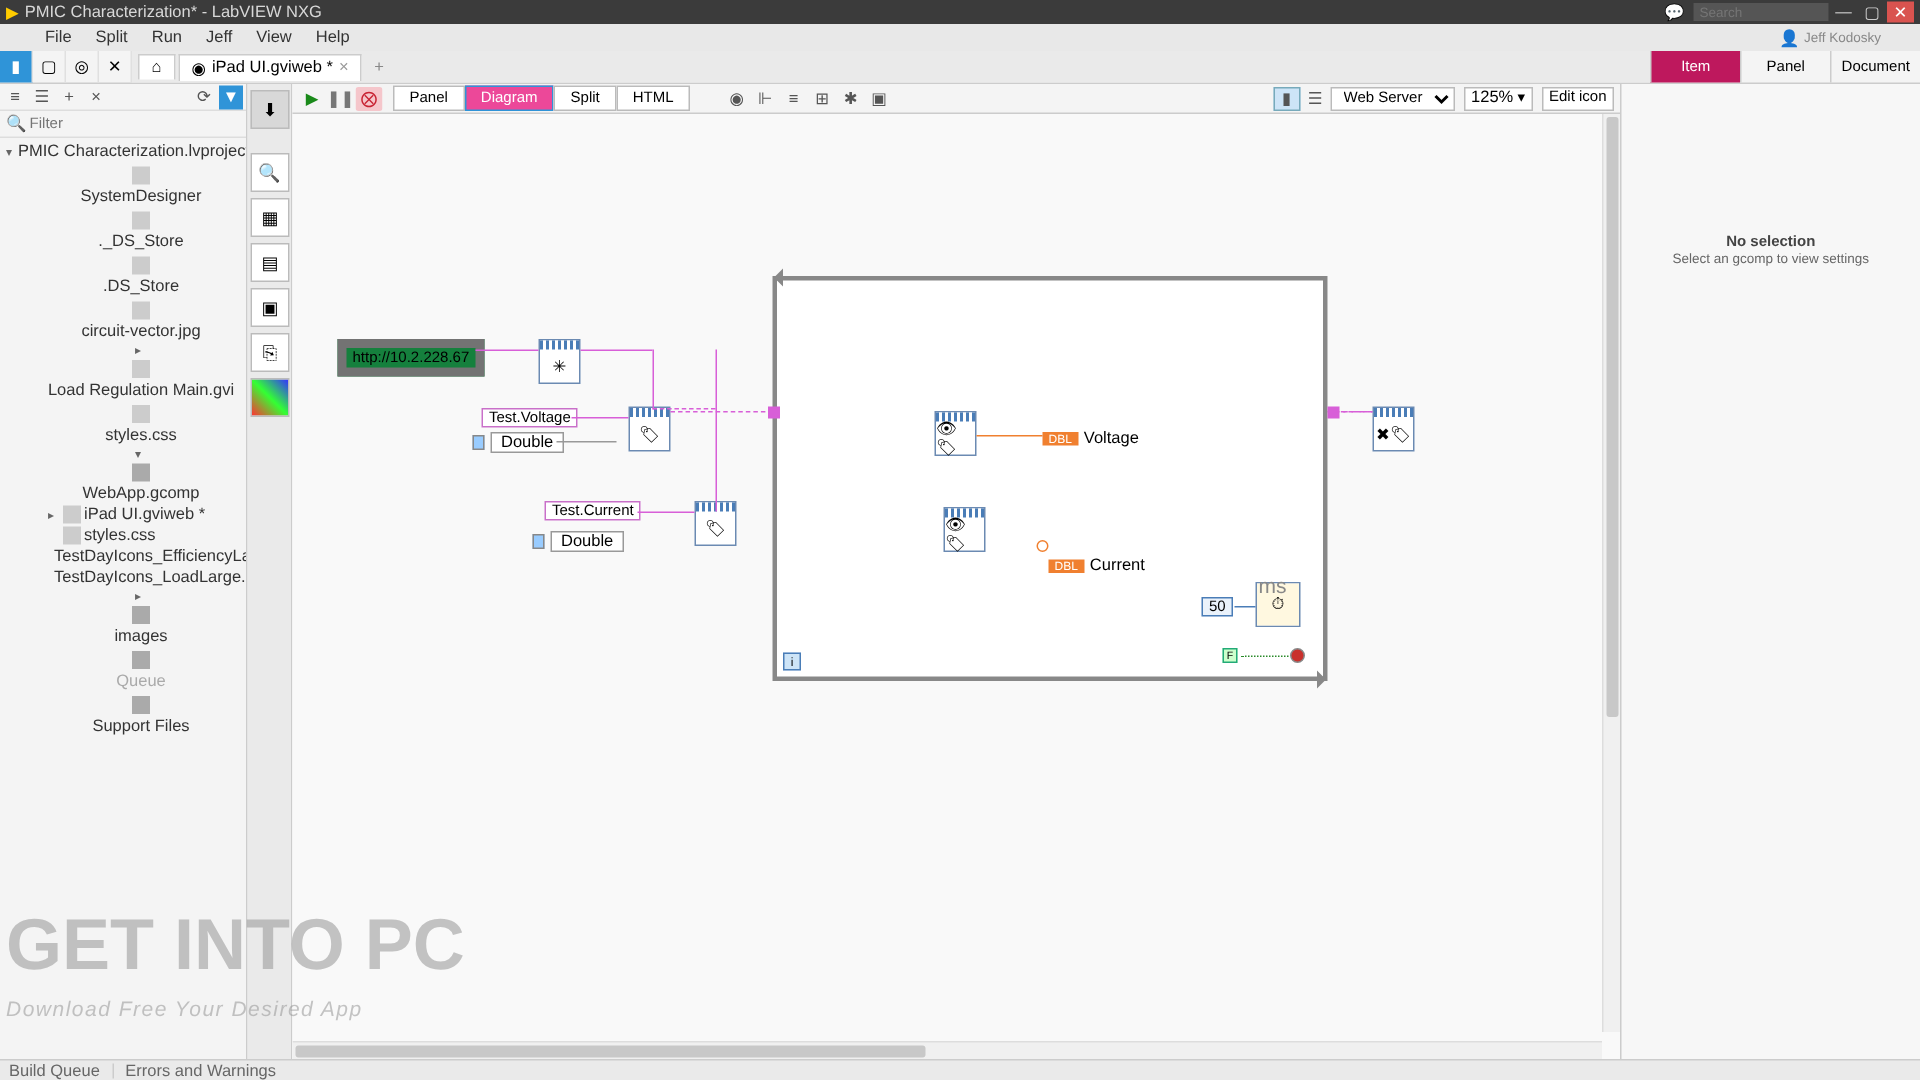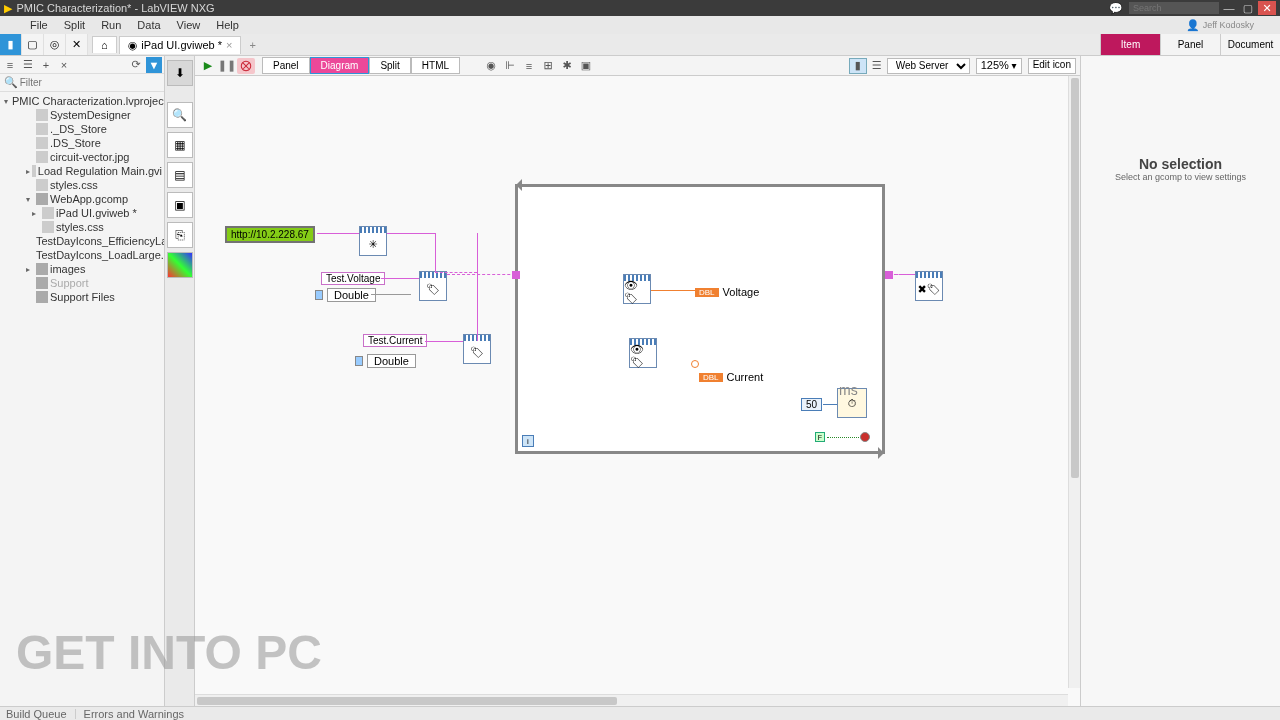--- a/index.html
+++ b/index.html
@@ -37,21 +37,21 @@
 .projpane { width: 165px; background: #f4f4f4; border-right: 1px solid #ccc; display: flex; flex-direction: column; }
 .projtb { height: 18px; display: flex; align-items: center; border-bottom: 1px solid #ddd; gap: 2px; padding: 0 2px; }
 .projtb .btn { width: 16px; height: 16px; display: flex; align-items: center; justify-content: center; color: #555; }
 .projtb .btn.active { background: #2f94d8; color: #fff; }
 .projtb .spacer { flex: 1; }
 .filter { display: flex; align-items: center; padding: 2px 4px; border-bottom: 1px solid #ddd; }
 .filter input { border: none; background: transparent; font-size: 10px; flex: 1; color: #999; }
 .tree { flex: 1; overflow: auto; padding: 2px 0; font-size: 10px; color: #333; }
 .tree .node { display: flex; align-items: center; padding: 1px 2px; gap: 2px; white-space: nowrap; }
 .tree .l1 { padding-left: 4px; }
-.tree .l2 { padding-left: 26px; }
+.tree .l2 { padding-left: 26px; flex-direction: column; }
 .tree .l3 { padding-left: 32px; }
 .tree .exp { width: 8px; color: #666; font-size: 8px; }
 .tree .ico { width: 12px; height: 12px; display: inline-block; background: #999; }
 .tree .ico.file { background: #ccc; }
 .tree .ico.folder { background: #aaa; }
 
 
 .palette { width: 30px; background: #eaeaea; border-right: 1px solid #ccc; padding: 4px 2px; display: flex; flex-direction: column; gap: 4px; }
 .palette .pbtn { width: 26px; height: 26px; background: #fff; border: 1px solid #bbb; display: flex; align-items: center; justify-content: center; font-size: 12px; }
 .palette .pbtn.primary { background: #d8d8d8; }
@@ -68,47 +68,47 @@
 .viewtab.active { background: #ec4899; color: #fff; border-color: #2f94d8; }
 .canvastb .spacer { flex: 1; }
 .canvastb select, .canvastb .zoom, .canvastb .editicon { font-size: 10px; height: 16px; border: 1px solid #bbb; background: #fff; padding: 0 4px; }
 .canvastb .combo { display: flex; align-items: center; }
 .canvas { flex: 1; position: relative; overflow: hidden; background: #f9f9f9; }
 
 
 .dnode { position: absolute; border: 1px solid #6b8ab2; background: #fff; font-size: 10px; }
 .dnode .top { height: 6px; background: repeating-linear-gradient(90deg,#4a7db7 0 2px,#fff 2px 4px); }
 .dnode .body { height: 22px; display: flex; align-items: center; justify-content: center; }
-.stringbox { position: absolute; border: 2px solid #737373; background: #84cc16; padding: 1px 4px; font-size: 10px; }
+.stringbox { position: absolute; border: 6px solid #737373; background: #15803d; padding: 1px 4px; font-size: 10px; }
 .labelnode { position: absolute; border: 1px solid #c970c9; background: #fff; padding: 0px 4px; font-size: 10px; }
 .dbltag { position: absolute; display: flex; align-items: center; gap: 4px; font-size: 10px; }
 .dbltag .box { border: 1px solid #999; background: #fff; padding: 0 6px; }
 .whileloop { position: absolute; border: 3px solid #888; background: #fff; }
 .whileloop::before { content: ''; position: absolute; left: -8px; top: -8px; border: 6px solid transparent; border-right-color: #888; }
 .whileloop::after { content: ''; position: absolute; right: -8px; bottom: -8px; border: 6px solid transparent; border-left-color: #888; }
 .wire { position: absolute; background: #d85fd8; height: 1px; }
 .wire.v { width: 1px; height: auto; }
 .wire.dash { border-top: 1px dashed #d85fd8; background: transparent; }
 .indicator { position: absolute; display: flex; align-items: center; gap: 4px; font-size: 10px; }
 .indicator .orange { background: #f08030; color: #fff; padding: 0 4px; font-size: 9px; }
 .numbox { position: absolute; border: 1px solid #4a7db7; background: #eaf2fb; padding: 0 4px; font-size: 10px; }
 .stopbox { position: absolute; width: 10px; height: 10px; background: #c9302c; border-radius: 50%; border: 1px solid #888; }
 .boolbox { position: absolute; width: 10px; height: 10px; border: 1px solid #2a7; background: #cfc; font-size: 7px; display: flex; align-items: center; justify-content: center; }
 
 
 .inspector { width: 200px; background: #f7f7f7; border-left: 1px solid #ccc; display: flex; flex-direction: column; align-items: center; padding-top: 100px; }
-.inspector .msg1 { font-size: 14px; font-weight: bold; color: #444; }
+.inspector .msg1 { font-size: 10px; font-weight: bold; color: #444; }
 .inspector .msg2 { font-size: 9px; color: #666; }
 
 
 .statusbar { height: 14px; background: #eaeaea; border-top: 1px solid #ccc; display: flex; align-items: center; font-size: 9px; color: #666; gap: 8px; padding: 0 6px; }
 .statusbar .sep { border-left: 1px solid #ccc; height: 10px; }
 
 
-.watermark { position: absolute; left: 16px; bottom: 40px; font-family: Arial Black, sans-serif; color: rgba(150,150,150,0.55); }
+.watermark { position: absolute; left: 4px; bottom: 40px; font-family: Arial Black, sans-serif; color: rgba(150,150,150,0.55); }
 .watermark .big { font-size: 48px; font-weight: 900; letter-spacing: 0px; }
 .watermark .sub { font-size: 14px; font-style: italic; letter-spacing: 1px; margin-top: 6px; }
 
 .scrollbar-v { position: absolute; right: 0; top: 0; bottom: 18px; width: 12px; background: #f0f0f0; border-left: 1px solid #ddd; }
 .scrollbar-v .thumb { position: absolute; top: 2px; width: 8px; left: 2px; height: 400px; background: #c8c8c8; border-radius: 2px; }
 .scrollbar-h { position: absolute; left: 0; right: 12px; bottom: 0; height: 12px; background: #f0f0f0; border-top: 1px solid #ddd; }
 .scrollbar-h .thumb { position: absolute; left: 2px; height: 8px; top: 2px; width: 420px; background: #c8c8c8; border-radius: 2px; }
 </style>
 </head>
 <body>
@@ -121,21 +121,21 @@
   <input class="search" placeholder="Search" style="">
   <span class="win-btn">—</span>
   <span class="win-btn">▢</span>
   <span class="win-btn win-close">✕</span>
 </div>
 
 <div class="menubar">
   <span class="item">File</span>
   <span class="item">Split</span>
   <span class="item">Run</span>
-  <span class="item">Data</span>
+  <span class="item">Jeff</span>
   <span class="item">View</span>
   <span class="item">Help</span>
   <span class="spacer"></span>
   <span style="color:#aaa;margin-right:3px;">👤</span>
   <span class="user">Jeff Kodosky</span>
 </div>
 
 <div class="maintb">
   <div class="btn active">▮</div>
   <div class="btn">▢</div>
@@ -237,21 +237,21 @@
           <span>TestDayIcons_LoadLarge.png</span>
         </div>
       <div class="node l2">
           <span class="exp">▸</span>
           <span class="ico folder"></span>
           <span>images</span>
         </div>
       <div class="node l2" style="color:#aaa;">
           <span class="exp"></span>
           <span class="ico folder"></span>
-          <span>Support</span>
+          <span>Queue</span>
         </div>
       <div class="node l2">
           <span class="exp"></span>
           <span class="ico folder"></span>
           <span>Support Files</span>
         </div>
     </div>
   </div>
 
   <div class="palette">
@@ -399,13 +399,14 @@
 </div>
 
 <div class="statusbar">
   <span>Build Queue</span>
   <span class="sep"></span>
   <span>Errors and Warnings</span>
 </div>
 
 <div class="watermark">
   <div class="big">GET INTO PC</div>
+  <div class="sub">Download Free Your Desired App</div>
 </div>
 
 </body></html>

